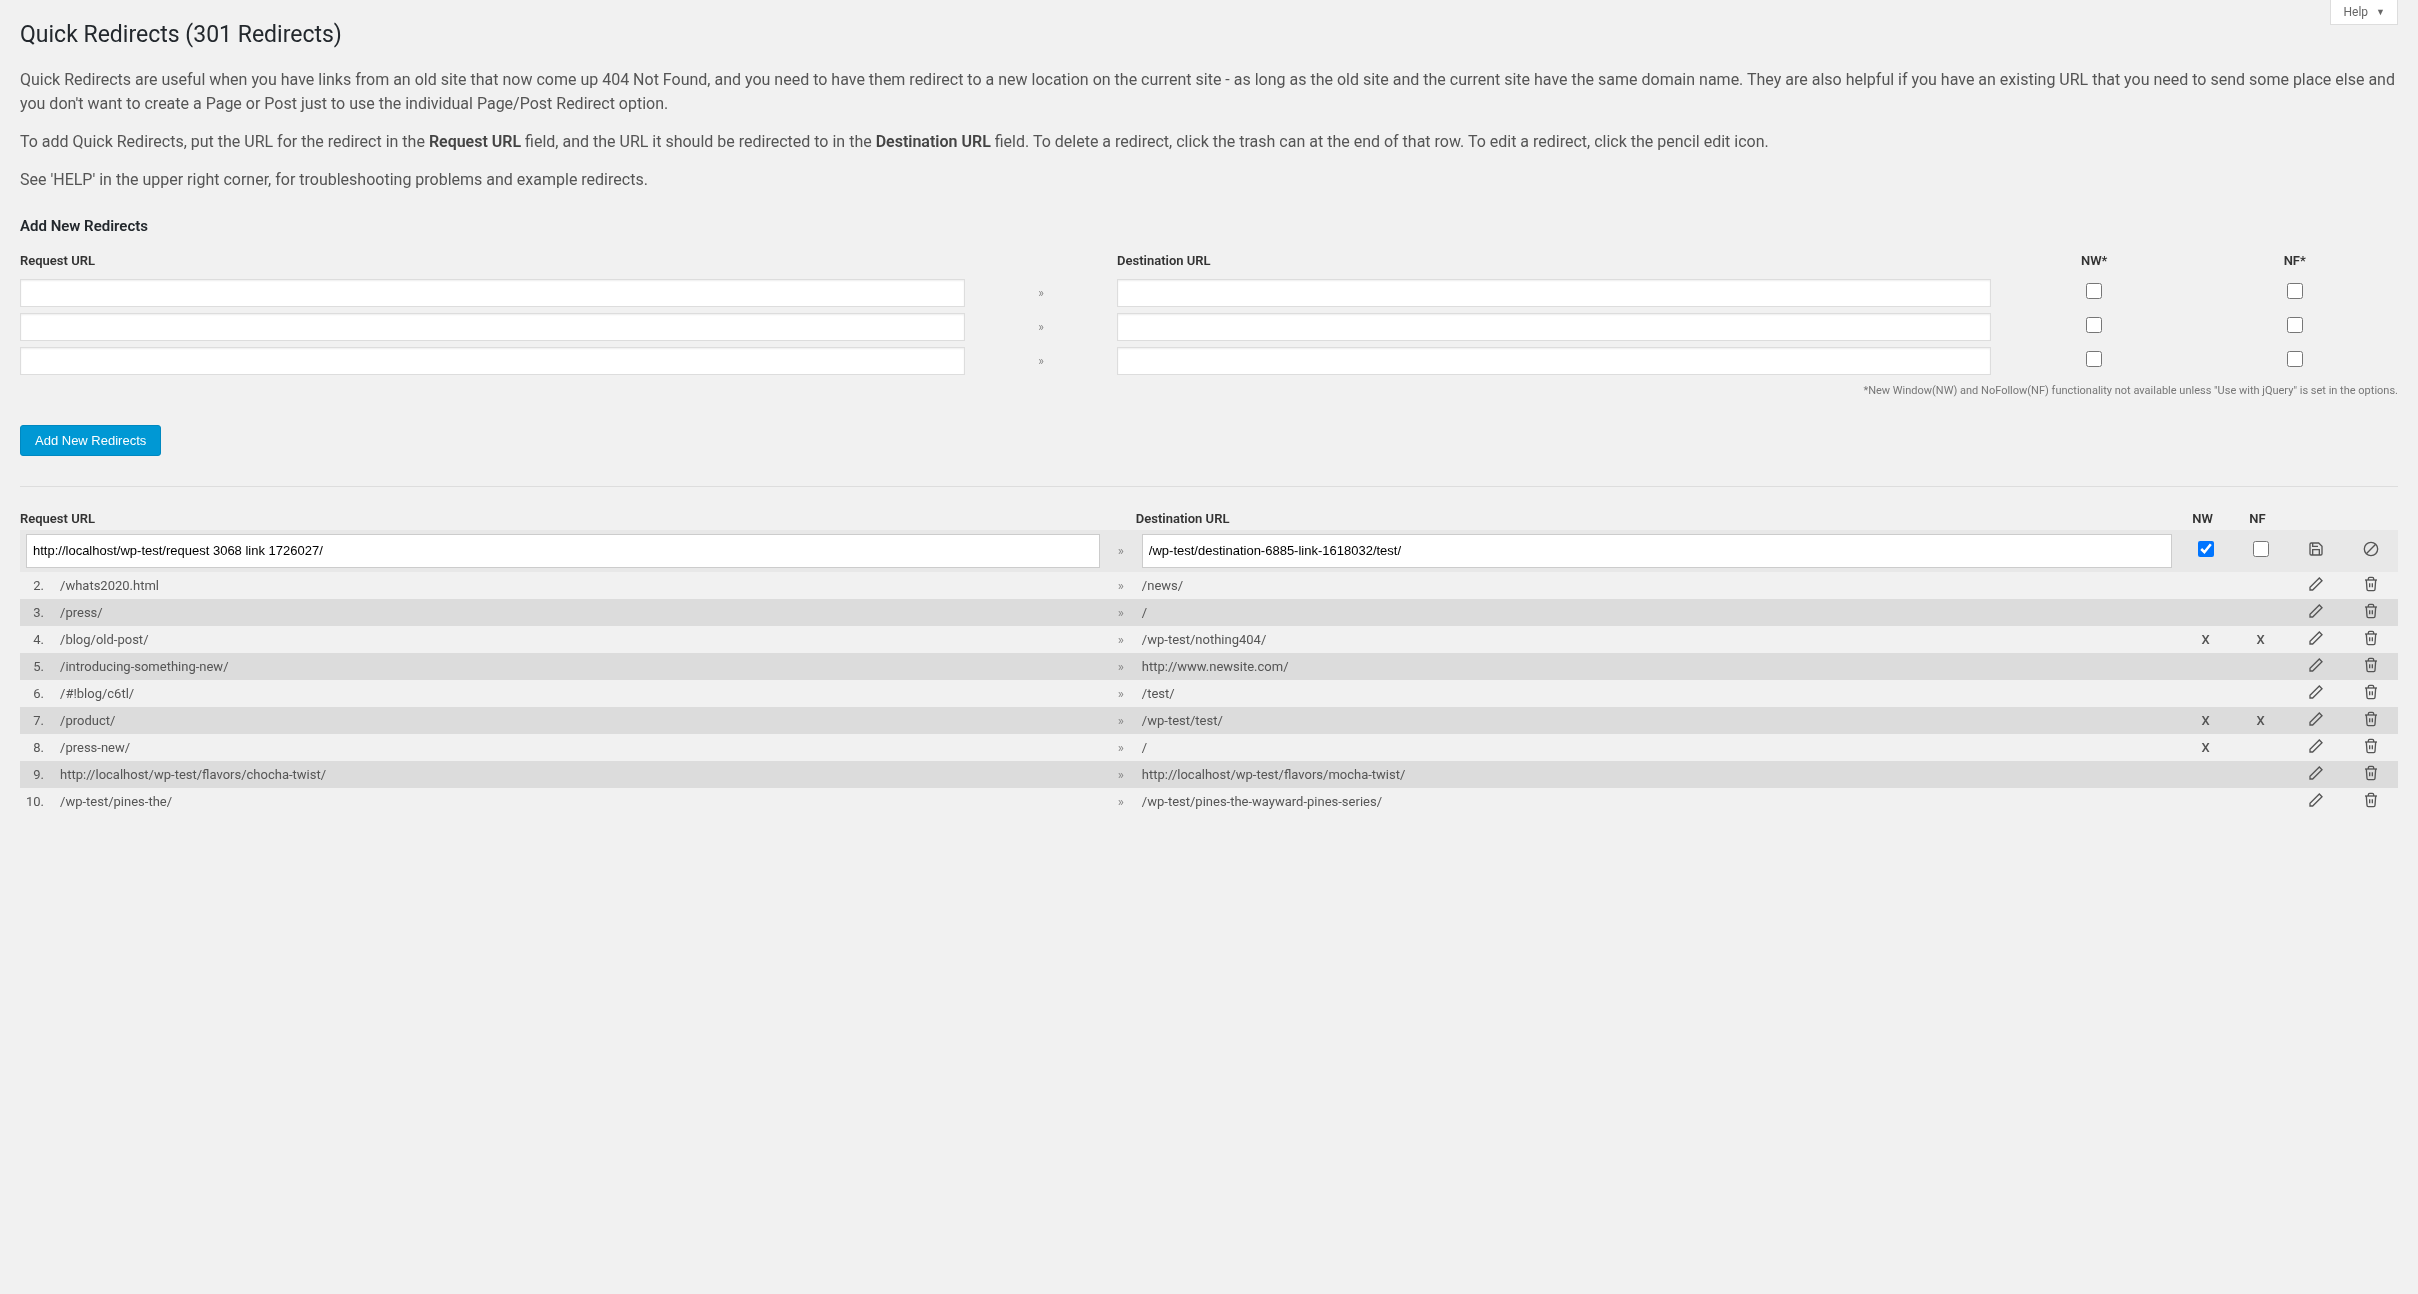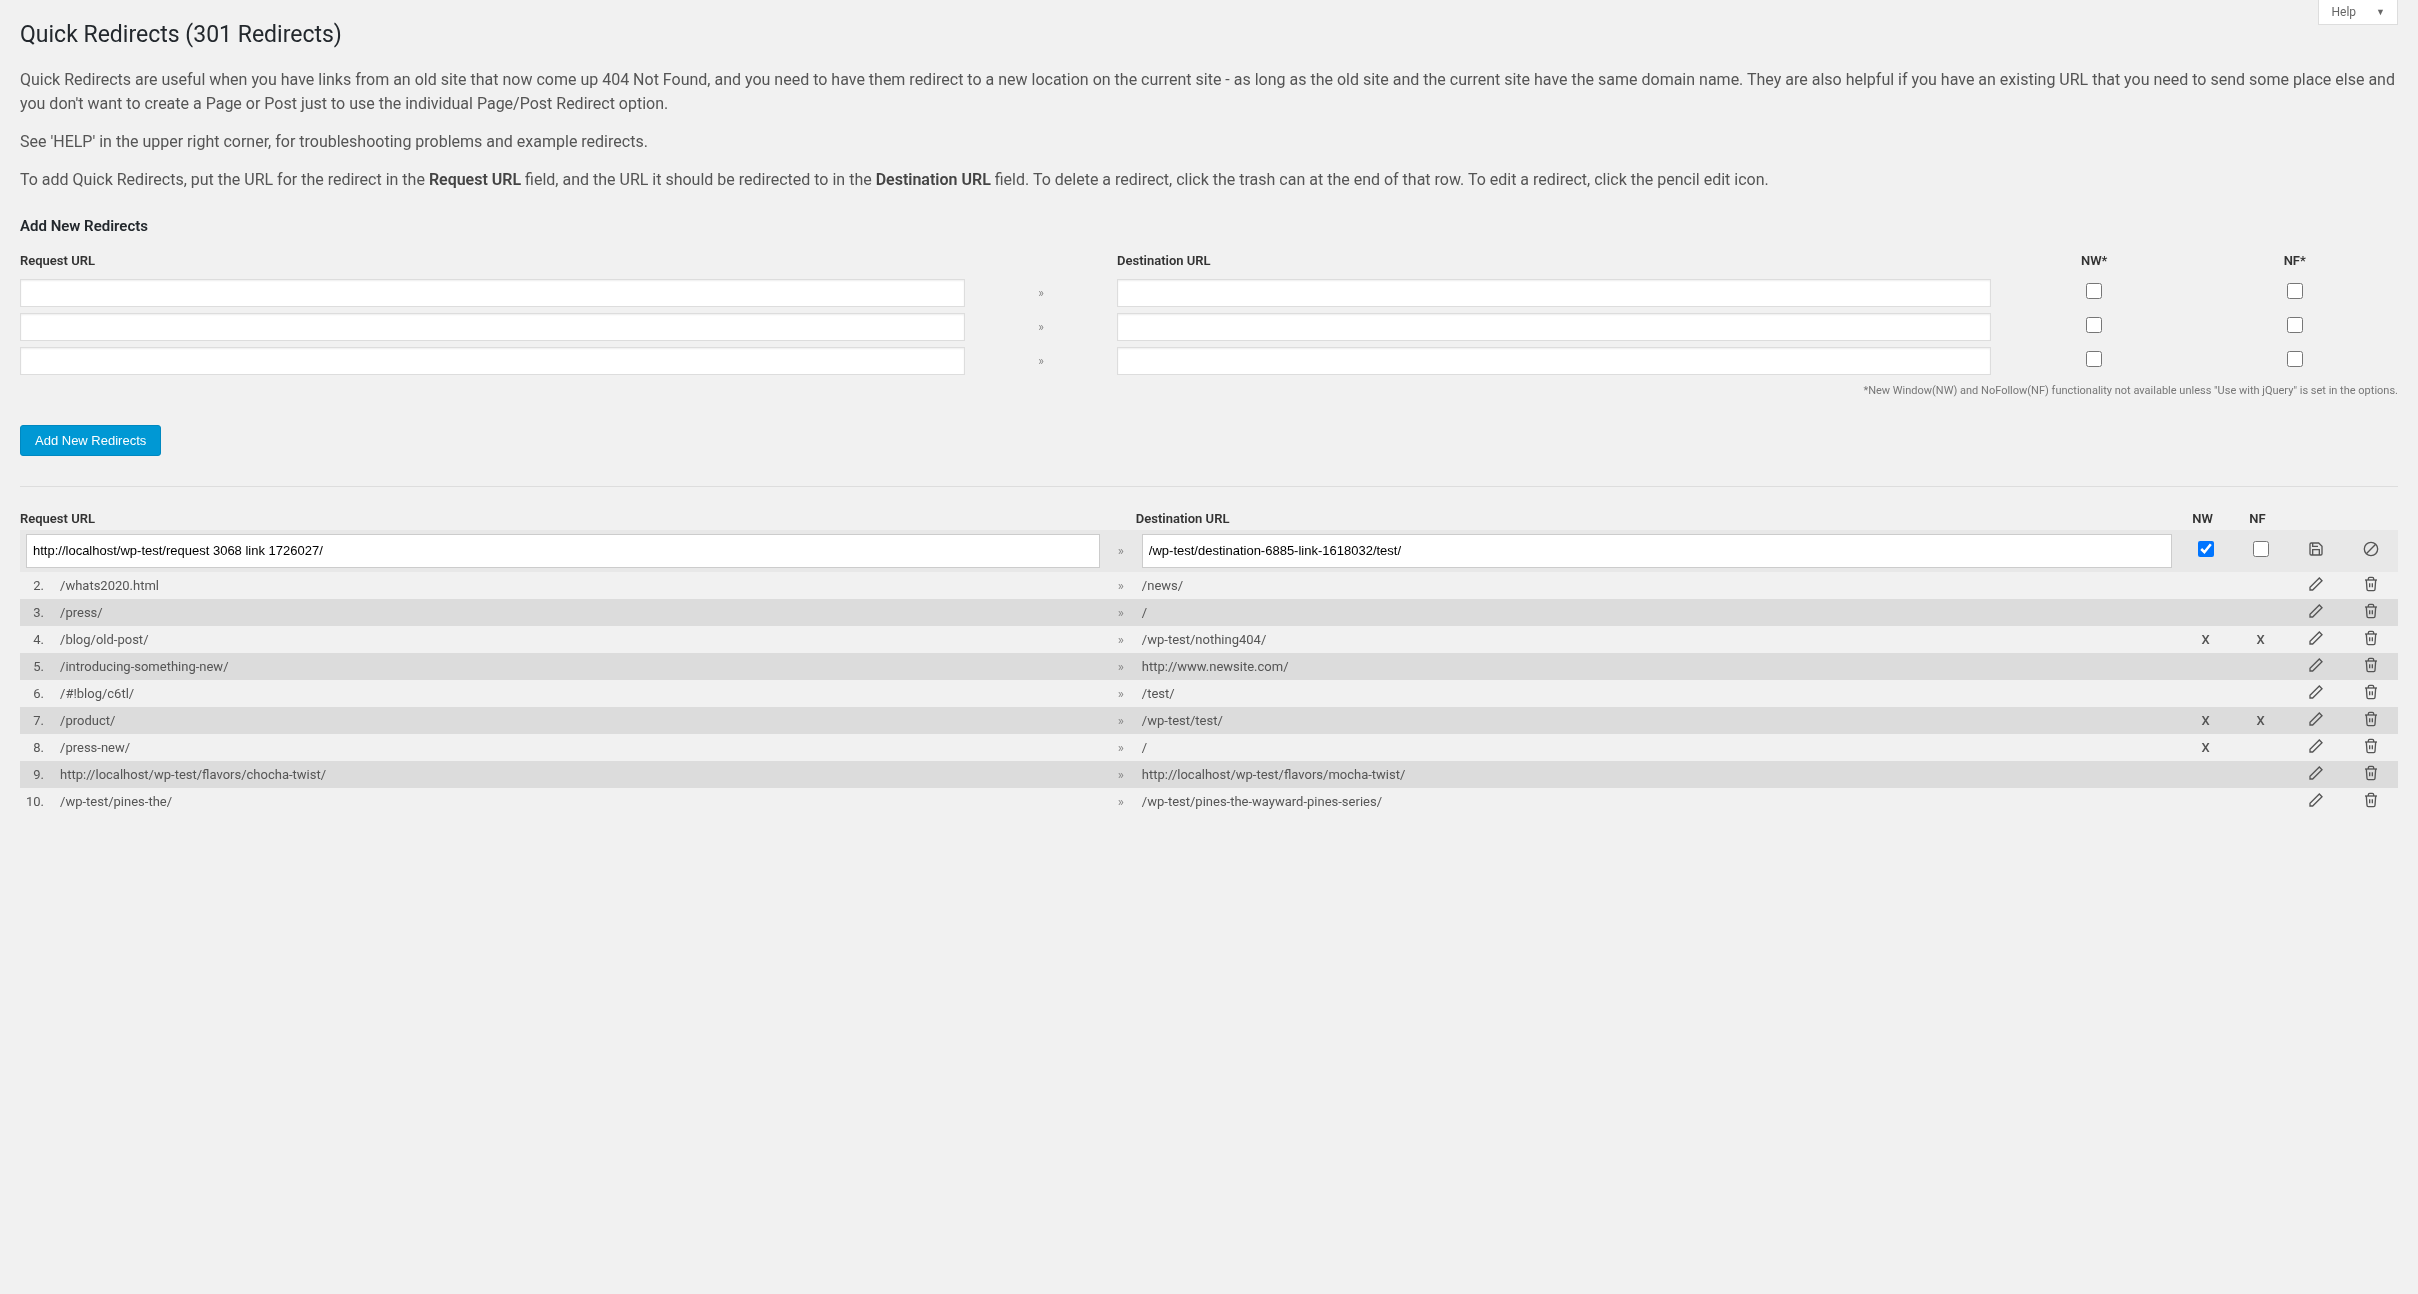--- a/index.html
+++ b/index.html
@@ -8,21 +8,21 @@
   font-size: 13px;
   color: #444;
   background: #f1f1f1;
   padding: 0;
 }
 .wrap { padding: 20px 20px 0 20px; position: relative; }
 .help-tab {
   position: absolute; top: 0; right: 20px;
   background: #fff; border: 1px solid #ddd; border-top: none;
   padding: 5px 12px; font-size: 12px; color: #666;
-  display: flex; align-items: center; gap: 20px;
+  display: flex; align-items: center; gap: 8px;
   cursor: pointer;
 }
 h1 {
   font-size: 23px; font-weight: 400; color: #23282d;
   margin: 0 0 18px 0; line-height: 1.3;
 }
 .intro p { font-size: 16px; color: #555; margin-bottom: 14px; line-height: 1.5; }
 .intro strong { font-weight: 600; color: #444; }
 
 .panel { margin: 25px 0 0 0; }
@@ -90,24 +90,24 @@
 
   <div class="help-tab">
     <span>Help</span>
     <span style="font-size:9px;">▼</span>
   </div>
 
   <h1>Quick Redirects (301 Redirects)</h1>
 
   <div class="intro">
     <p>Quick Redirects are useful when you have links from an old site that now come up 404 Not Found, and you need to have them redirect to a new location on the current site - as long as the old site and the current site have the same domain name. They are also helpful if you have an existing URL that you need to send some place else and you don't want to create a Page or Post just to use the individual Page/Post Redirect option.</p>
-    <p>See 'HELP' in the upper right corner, for troubleshooting problems and example redirects.</p>
     <p>
       <span>To add Quick Redirects, put the URL for the redirect in the </span><strong>Request URL</strong><span> field, and the URL it should be redirected to in the </span><strong>Destination URL</strong><span> field. To delete a redirect, click the trash can at the end of that row. To edit a redirect, click the pencil edit icon.</span>
     </p>
+    <p>See 'HELP' in the upper right corner, for troubleshooting problems and example redirects.</p>
   </div>
 
   <div class="panel">
     <h3>Add New Redirects</h3>
 
     <table class="add-table">
       <thead>
         <tr>
           <th class="col-req">Request URL</th>
           <th></th>

